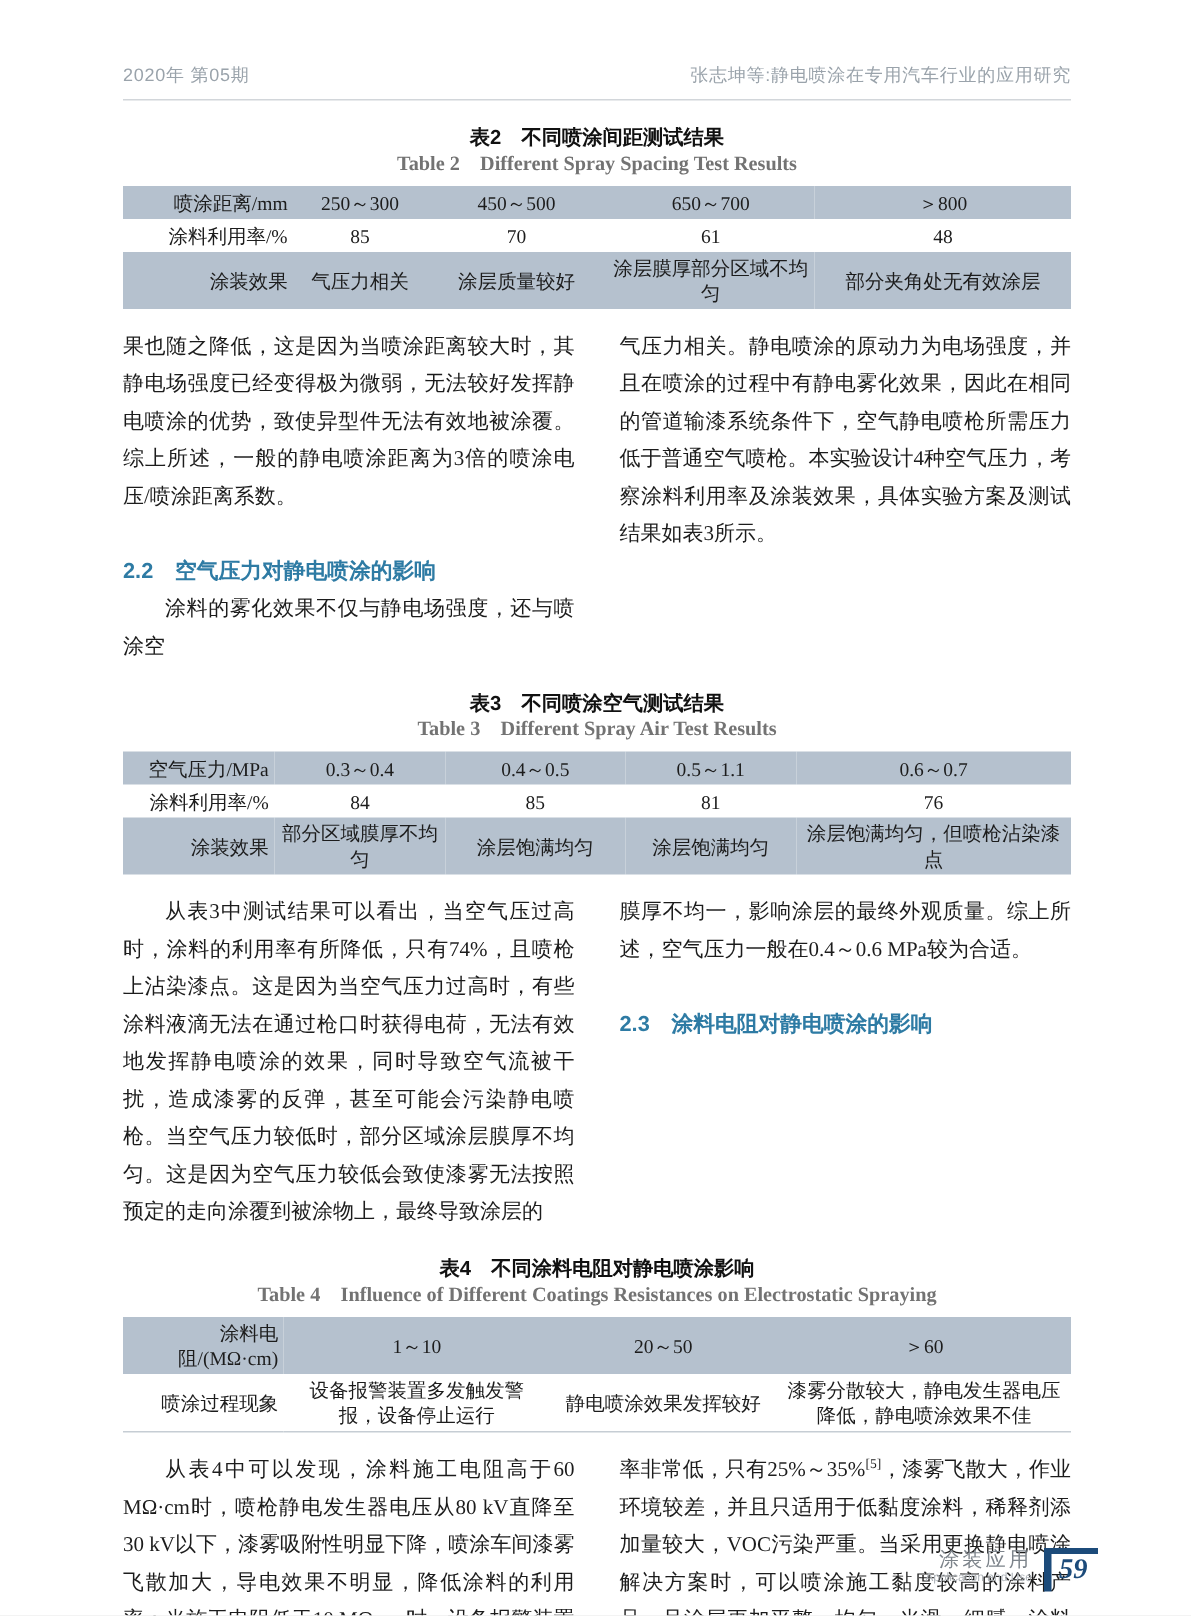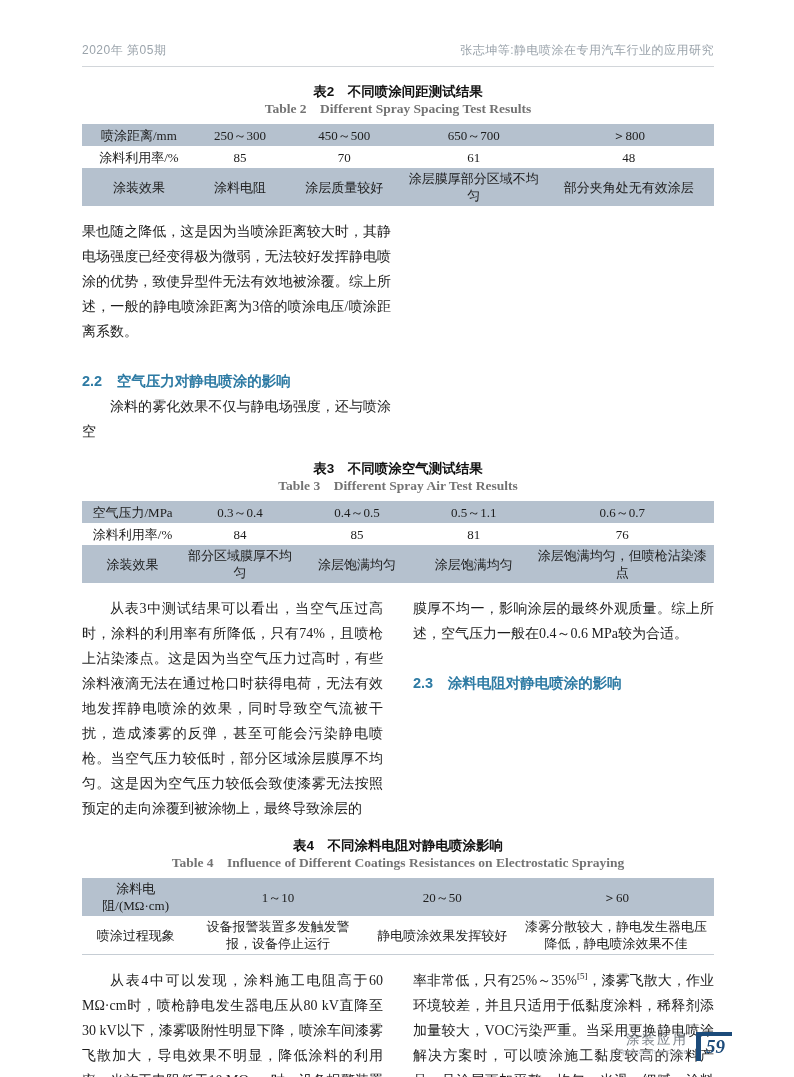--- a/index.html
+++ b/index.html
@@ -42,21 +42,21 @@
     font-size:13px;
     margin-top:7px;
   }
   table.datatable td {
     text-align:center;
     padding:2px 4px;
     height:18px;
     line-height:17px;
     vertical-align:middle;
   }
-  table.datatable td.lbl { text-align:center; }
+  table.datatable td.lbl { text-align:right; }
   tr.shaded td { background:#b5c1ce; }
   table.bordered-bottom { border-bottom:1px solid #c6cdd4; }
   
   .section-row {
     display:flex;
     gap:30px;
     margin-top:13px;
   }
   .col { width:309px; font-size:14px; line-height:25px; text-align:justify; }
   .col p { margin:0; }
@@ -125,34 +125,37 @@
           </tr>
           <tr>
             <td class="lbl">涂料利用率/%</td>
             <td>85</td>
             <td>70</td>
             <td>61</td>
             <td>48</td>
           </tr>
           <tr class="shaded">
             <td class="lbl">涂装效果</td>
-            <td>涂料电阻</td>
+            <td>气压力相关</td>
             <td>涂层质量较好</td>
             <td>涂层膜厚部分区域不均匀</td>
             <td>部分夹角处无有效涂层</td>
           </tr>
         </tbody>
       </table>
     </div>
 
     <div class="section-row">
       <div class="col">
         <p>果也随之降低，这是因为当喷涂距离较大时，其静电场强度已经变得极为微弱，无法较好发挥静电喷涂的优势，致使异型件无法有效地被涂覆。综上所述，一般的静电喷涂距离为3倍的喷涂电压/喷涂距离系数。</p>
         <div class="subhead">2.2　空气压力对静电喷涂的影响</div>
         <p class="indent">涂料的雾化效果不仅与静电场强度，还与喷涂空</p>
+      </div>
+      <div class="col">
+        <p>气压力相关。静电喷涂的原动力为电场强度，并且在喷涂的过程中有静电雾化效果，因此在相同的管道输漆系统条件下，空气静电喷枪所需压力低于普通空气喷枪。本实验设计4种空气压力，考察涂料利用率及涂装效果，具体实验方案及测试结果如表3所示。</p>
       </div>
     </div>
 
     <div class="tblock">
       <div class="tcap tcap-zh">表3　不同喷涂空气测试结果</div>
       <div class="tcap tcap-en">Table 3　Different Spray Air Test Results</div>
       <table class="datatable">
         <colgroup>
           <col style="width:16%">
             <col style="width:18%">

